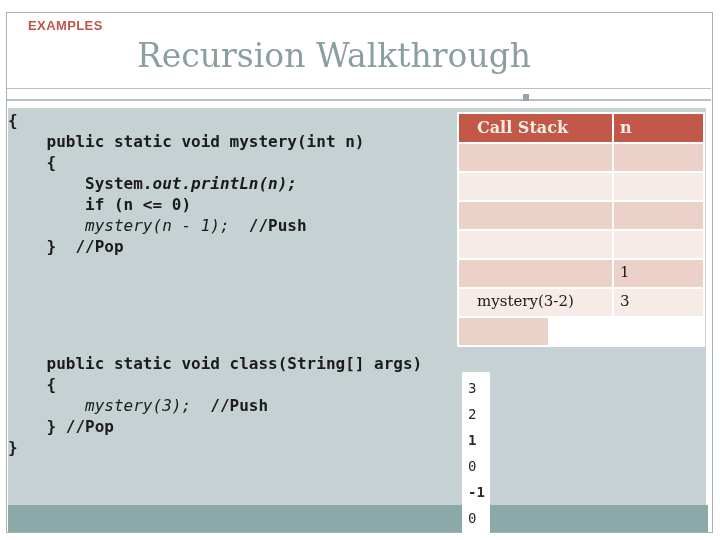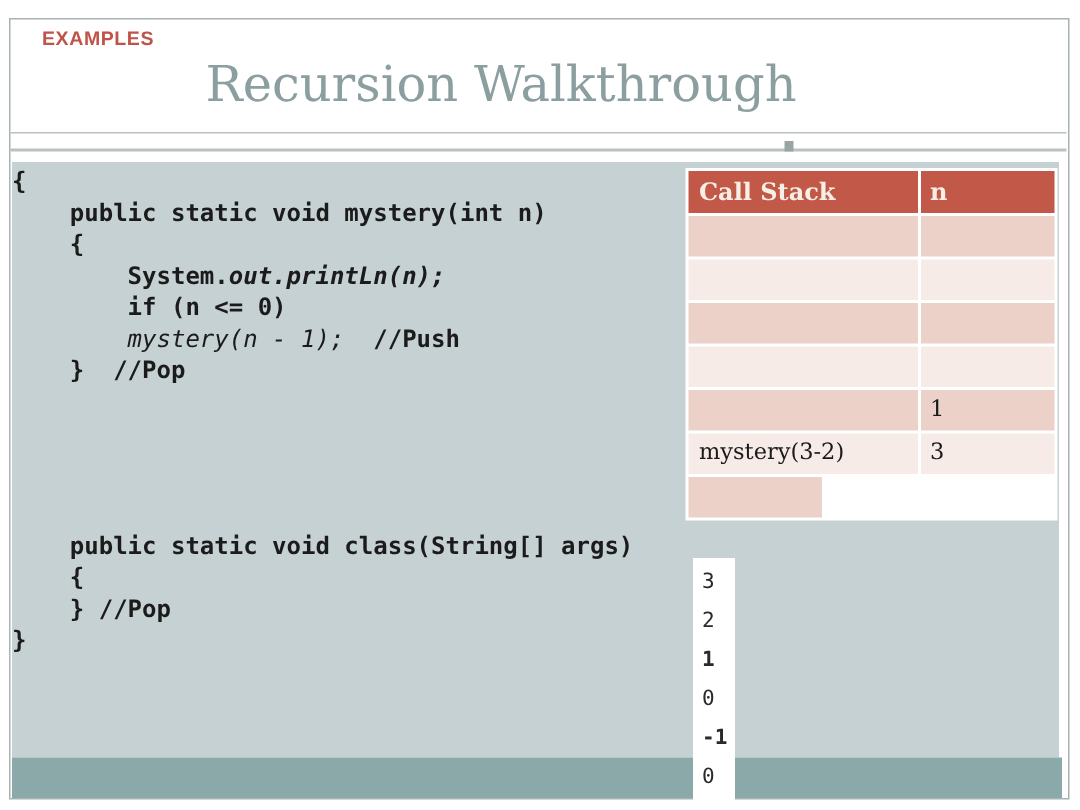--- a/index.html
+++ b/index.html
@@ -46,21 +46,21 @@
   
   #stack-table{
     left:457px;top:112px;background:#ffffff;padding:2px;
     display:flex;flex-direction:column;gap:2px;
   }
   .stack-row{display:flex;gap:2px;}
   .cell{
     box-sizing:border-box;overflow:hidden;
     font-family:"DejaVu Serif", serif;font-size:15px;color:#1a1a1a;
   }
-  .cell.call{width:153px;padding:3px 0 0 7px;}
+  .cell.call{width:153px;padding:3px 0 0 18px;}
   .cell.nval{width:89px;padding:3px 0 0 6px;}
   .header-row .cell{
     height:28px;background:var(--header-red,#c25848);
     color:var(--header-ink,#f7efe5);font-weight:bold;font-size:16px;
     padding-top:4px;
   }
   .body-row .cell{height:27px;}
   .body-row.row-dark .cell{background:var(--row-dark,#ecd1c9);}
   .body-row.row-light .cell{background:var(--row-light,#f7ebe7);}
   
@@ -94,20 +94,21 @@
     <div class="code-line"><span>    public static void mystery(int n)</span></div>
     <div class="code-line"><span>    {</span></div>
     <div class="code-line"><span>        System.</span><span class="s-itb">out.printLn(n);</span></div>
     <div class="code-line"><span>        if (n &lt;= 0)</span></div>
     <div class="code-line"><span>        </span><span class="s-it">mystery(n - 1);</span><span>  //Push</span></div>
     <div class="code-line"><span>    }  //Pop</span></div>
   </div>
 <div id="code-block-2" class="abs code-block">
     <div class="code-line"><span>    public static void class(String[] args)</span></div>
     <div class="code-line"><span>    {</span></div>
+    <div class="code-line"><span>        </span><span class="s-it">mystery(3);</span><span>  //Push</span></div>
     <div class="code-line"><span>    } //Pop</span></div>
     <div class="code-line"><span>}</span></div>
   </div>
 
 <div id="stack-table" class="abs">
     <div class="stack-row header-row">
       <div class="cell call">Call Stack</div>
       <div class="cell nval">n</div>
     </div>
     <div class="stack-row body-row row-dark">

